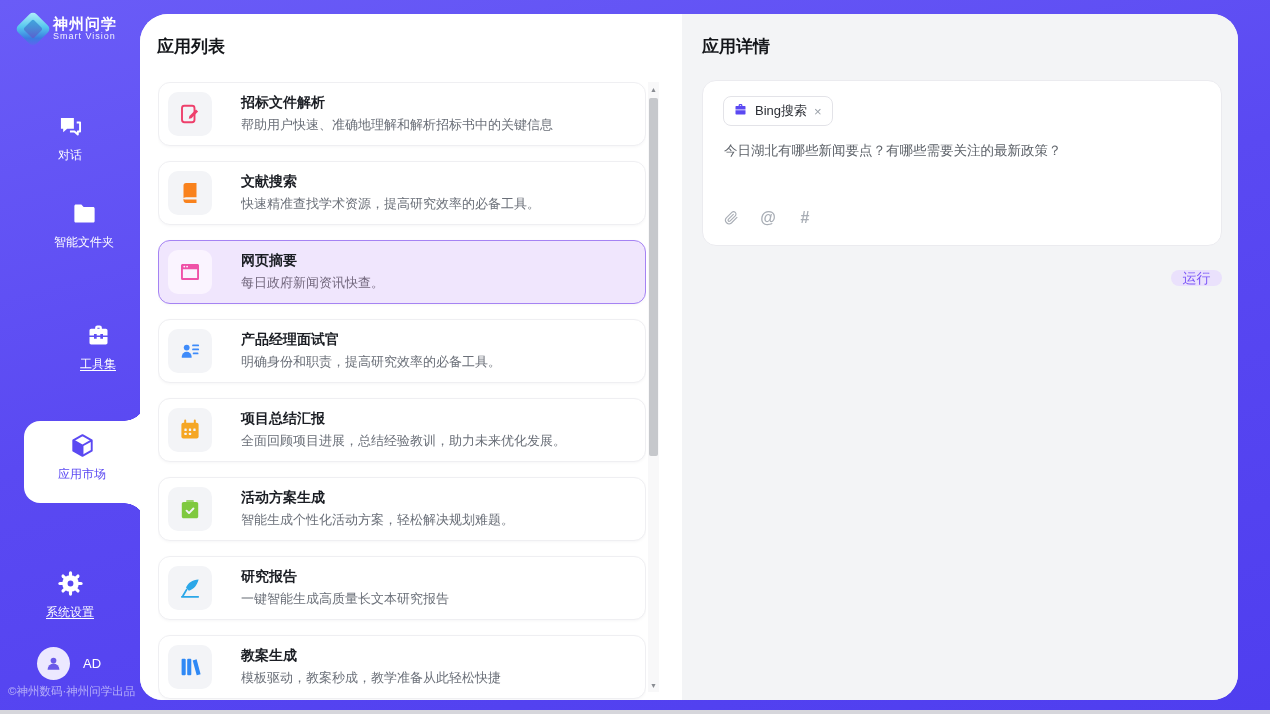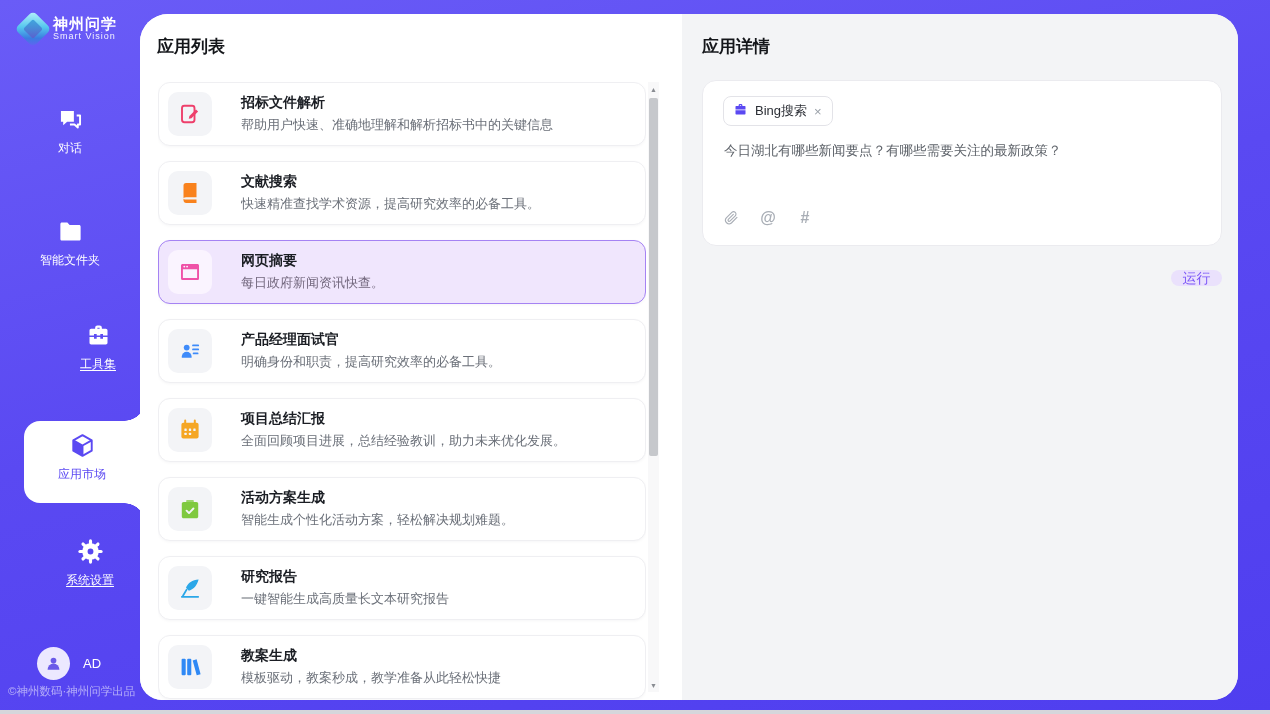--- a/index.html
+++ b/index.html
@@ -105,30 +105,30 @@
     <div class="logo">
       <div class="logo-diamond"></div>
       <div class="logo-text">
         <div class="logo-name">神州问学</div>
         <div class="logo-sub">Smart Vision</div>
       </div>
     </div>
 
     <div class="active-bump" id="active-bump" style="top: 421px;"></div>
     <div id="nav-root">
-        <div class="nav-item" style="top: 106px;">
+        <div class="nav-item" style="top: 113px;">
     <span class="nav-icon">
             <svg viewBox="0 0 24 24">
               <path d="M3.5 4.5h11.5v9.5H9l-3.5 3v-3h-2z" fill="currentColor"></path>
               <path d="M17.5 8.5h3v8h-2v2.6l-3-2.6h-4" fill="none" stroke="currentColor" stroke-width="1.7" stroke-linejoin="round"></path>
             </svg>
           </span>
     <span class="nav-label">对话</span>
   </div>
-        <div class="nav-item" style="top: 218px;">
+        <div class="nav-item" style="top: 200px; margin-left: 14px;">
     <span class="nav-icon">
             <svg viewBox="0 0 24 24" fill="currentColor">
               <path d="M3 5.3c0-.8.6-1.4 1.4-1.4h4.8l2 2.4h8.4c.8 0 1.4.6 1.4 1.4v10.9c0 .8-.6 1.4-1.4 1.4H4.4c-.8 0-1.4-.6-1.4-1.4z"></path>
             </svg>
           </span>
     <span class="nav-label">智能文件夹</span>
   </div>
         <div class="nav-item" style="top: 322px; margin-left: 28px;">
     <span class="nav-icon">
             <svg viewBox="0 0 24 24" fill="currentColor">
@@ -141,21 +141,21 @@
         <div class="nav-item active" style="top: 432px; justify-content: space-between;">
     <span class="nav-icon">
             <svg viewBox="0 0 24 24" fill="none" stroke="currentColor" stroke-width="1.7" stroke-linejoin="round">
               <path d="M12 2.8l8.2 4.6v9.2L12 21.2l-8.2-4.6V7.4z"></path>
               <path d="M3.8 7.4L12 12l8.2-4.6M12 12v9.2"></path>
               <path d="M3.8 7.4L12 12v9.2l-8.2-4.6z" fill="currentColor" stroke="none"></path>
             </svg>
           </span>
     <span class="nav-label">应用市场</span>
   </div>
-        <div class="nav-item" style="top: 538px; margin-left: 20px;">
+        <div class="nav-item" style="top: 570px;">
     <span class="nav-icon">
             <svg viewBox="0 0 24 24" fill="currentColor">
               <g>
                 <rect x="10.6" y="1.2" width="2.8" height="6.2" rx="1.4"></rect>
                 <rect x="10.6" y="1.2" width="2.8" height="6.2" rx="1.4" transform="rotate(45 12 12)"></rect>
                 <rect x="10.6" y="1.2" width="2.8" height="6.2" rx="1.4" transform="rotate(90 12 12)"></rect>
                 <rect x="10.6" y="1.2" width="2.8" height="6.2" rx="1.4" transform="rotate(135 12 12)"></rect>
                 <rect x="10.6" y="1.2" width="2.8" height="6.2" rx="1.4" transform="rotate(180 12 12)"></rect>
                 <rect x="10.6" y="1.2" width="2.8" height="6.2" rx="1.4" transform="rotate(225 12 12)"></rect>
                 <rect x="10.6" y="1.2" width="2.8" height="6.2" rx="1.4" transform="rotate(270 12 12)"></rect>

